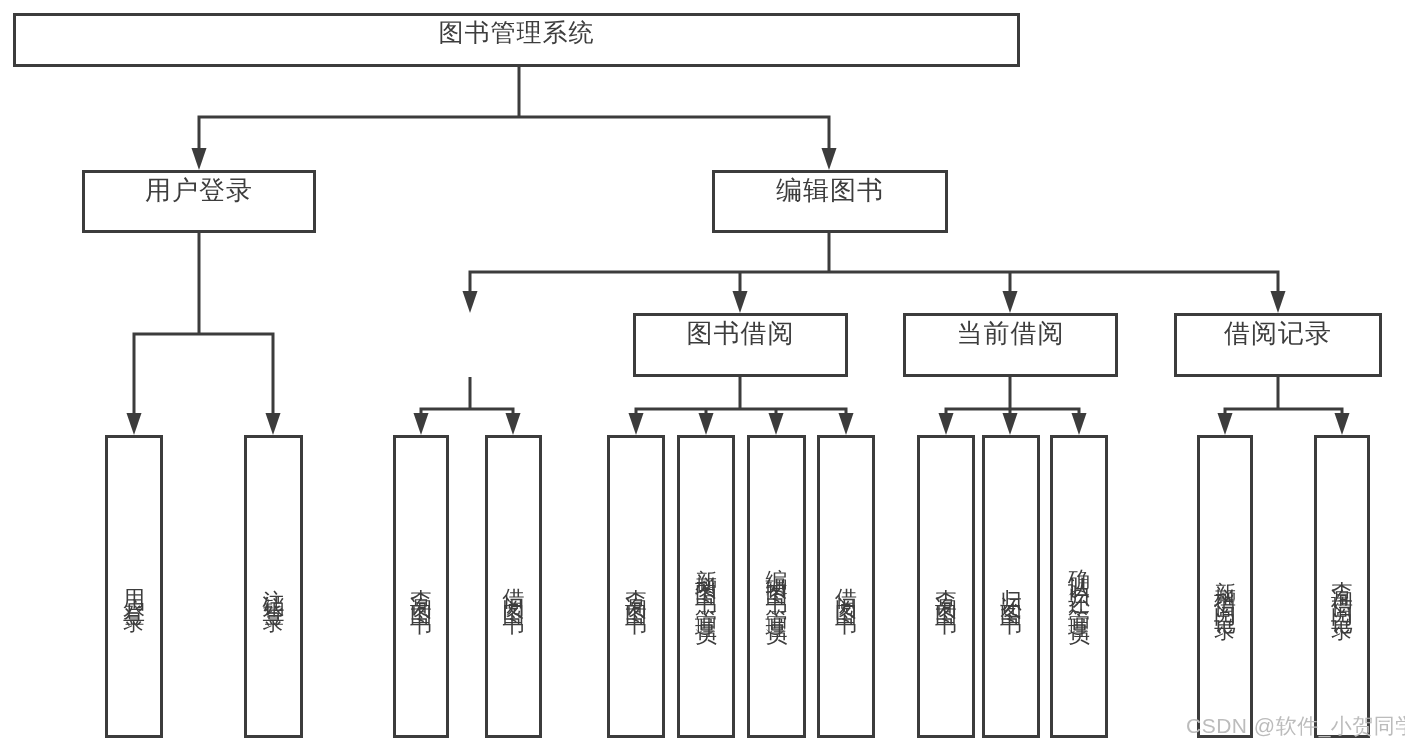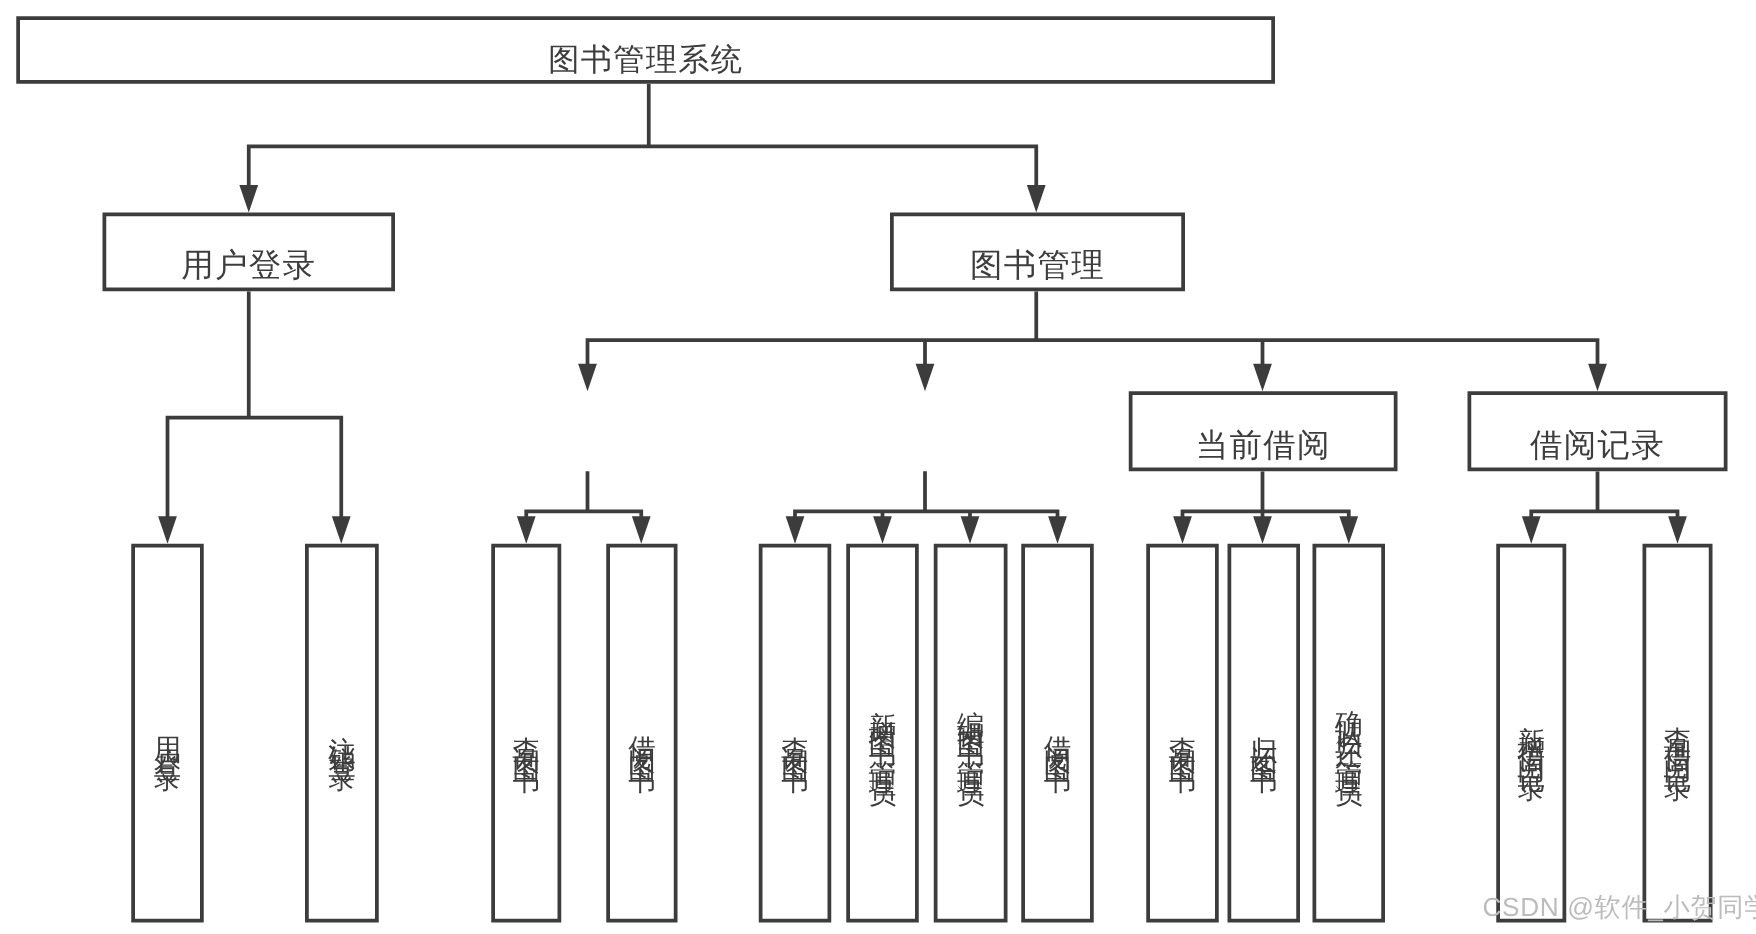--- a/index.html
+++ b/index.html
@@ -16,21 +16,21 @@
     position: absolute;
     left: 0; top: 0;
     width: 1405px; height: 747px;
   }
   .hbox {
     position: absolute;
     box-sizing: border-box;
     border: 3px solid #3c3c3c;
     background: #ffffff;
     display: flex;
-    align-items: flex-end;
+    align-items: flex-start;
     justify-content: center;
   }
   .hbox .lbl {
     font-size: 25px;
     letter-spacing: 1px;
     white-space: nowrap;
   }
   .hbox.lvl .lbl { font-size: 26px; }
   .vbox {
     position: absolute;
@@ -116,23 +116,26 @@
   </svg>
 
   <div class="hbox" style="left:13px; top:13px; width:1007px; height:54px;">
     <span class="lbl">图书管理系统</span>
   </div>
 
   <div class="hbox lvl" style="left:82px; top:170px; width:234px; height:63px;">
     <span class="lbl">用户登录</span>
   </div>
   <div class="hbox lvl" style="left:712px; top:170px; width:236px; height:63px;">
-    <span class="lbl">图书管理</span>
+    <span class="lbl">编辑图书</span>
   </div>
 
+  <div class="hbox lvl" style="left:633px; top:313px; width:215px; height:64px;">
+    <span class="lbl">图书借阅</span>
+  </div>
   <div class="hbox lvl" style="left:903px; top:313px; width:215px; height:64px;">
     <span class="lbl">当前借阅</span>
   </div>
   <div class="hbox lvl" style="left:1174px; top:313px; width:208px; height:64px;">
     <span class="lbl">借阅记录</span>
   </div>
 
   <div class="vbox" style="left:105px; top:435px; width:58px; height:303px;">
     <span class="lbl">用户登录</span>
   </div>

